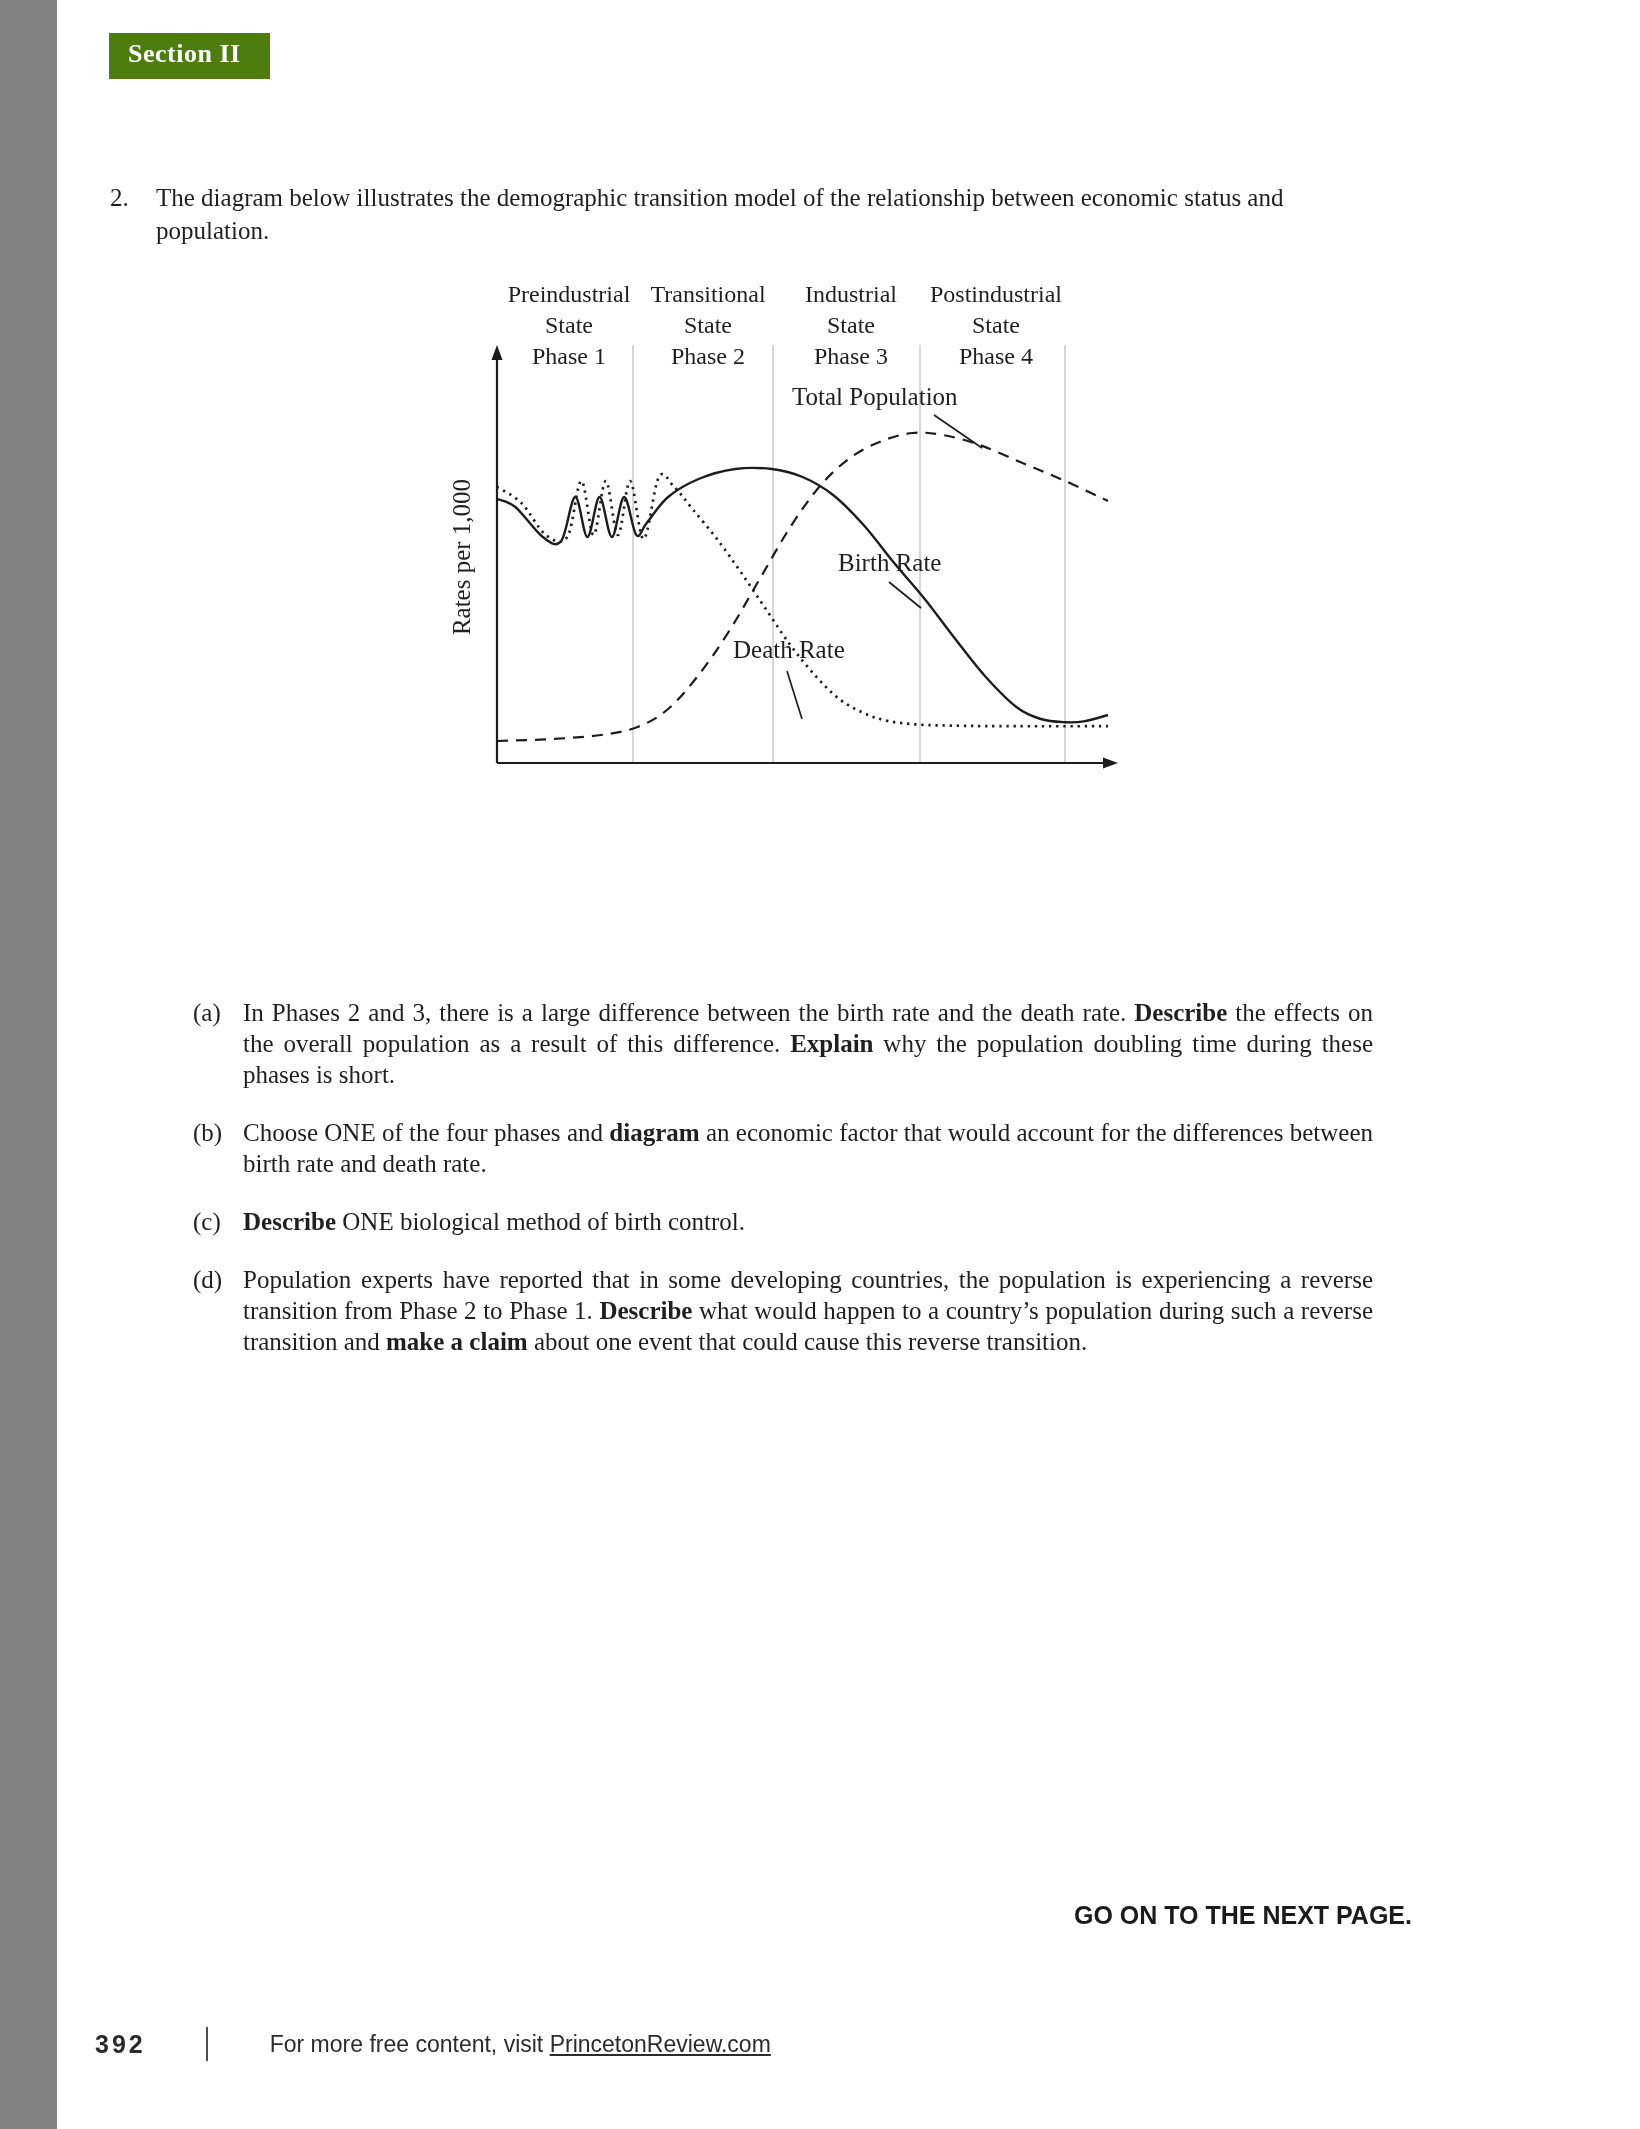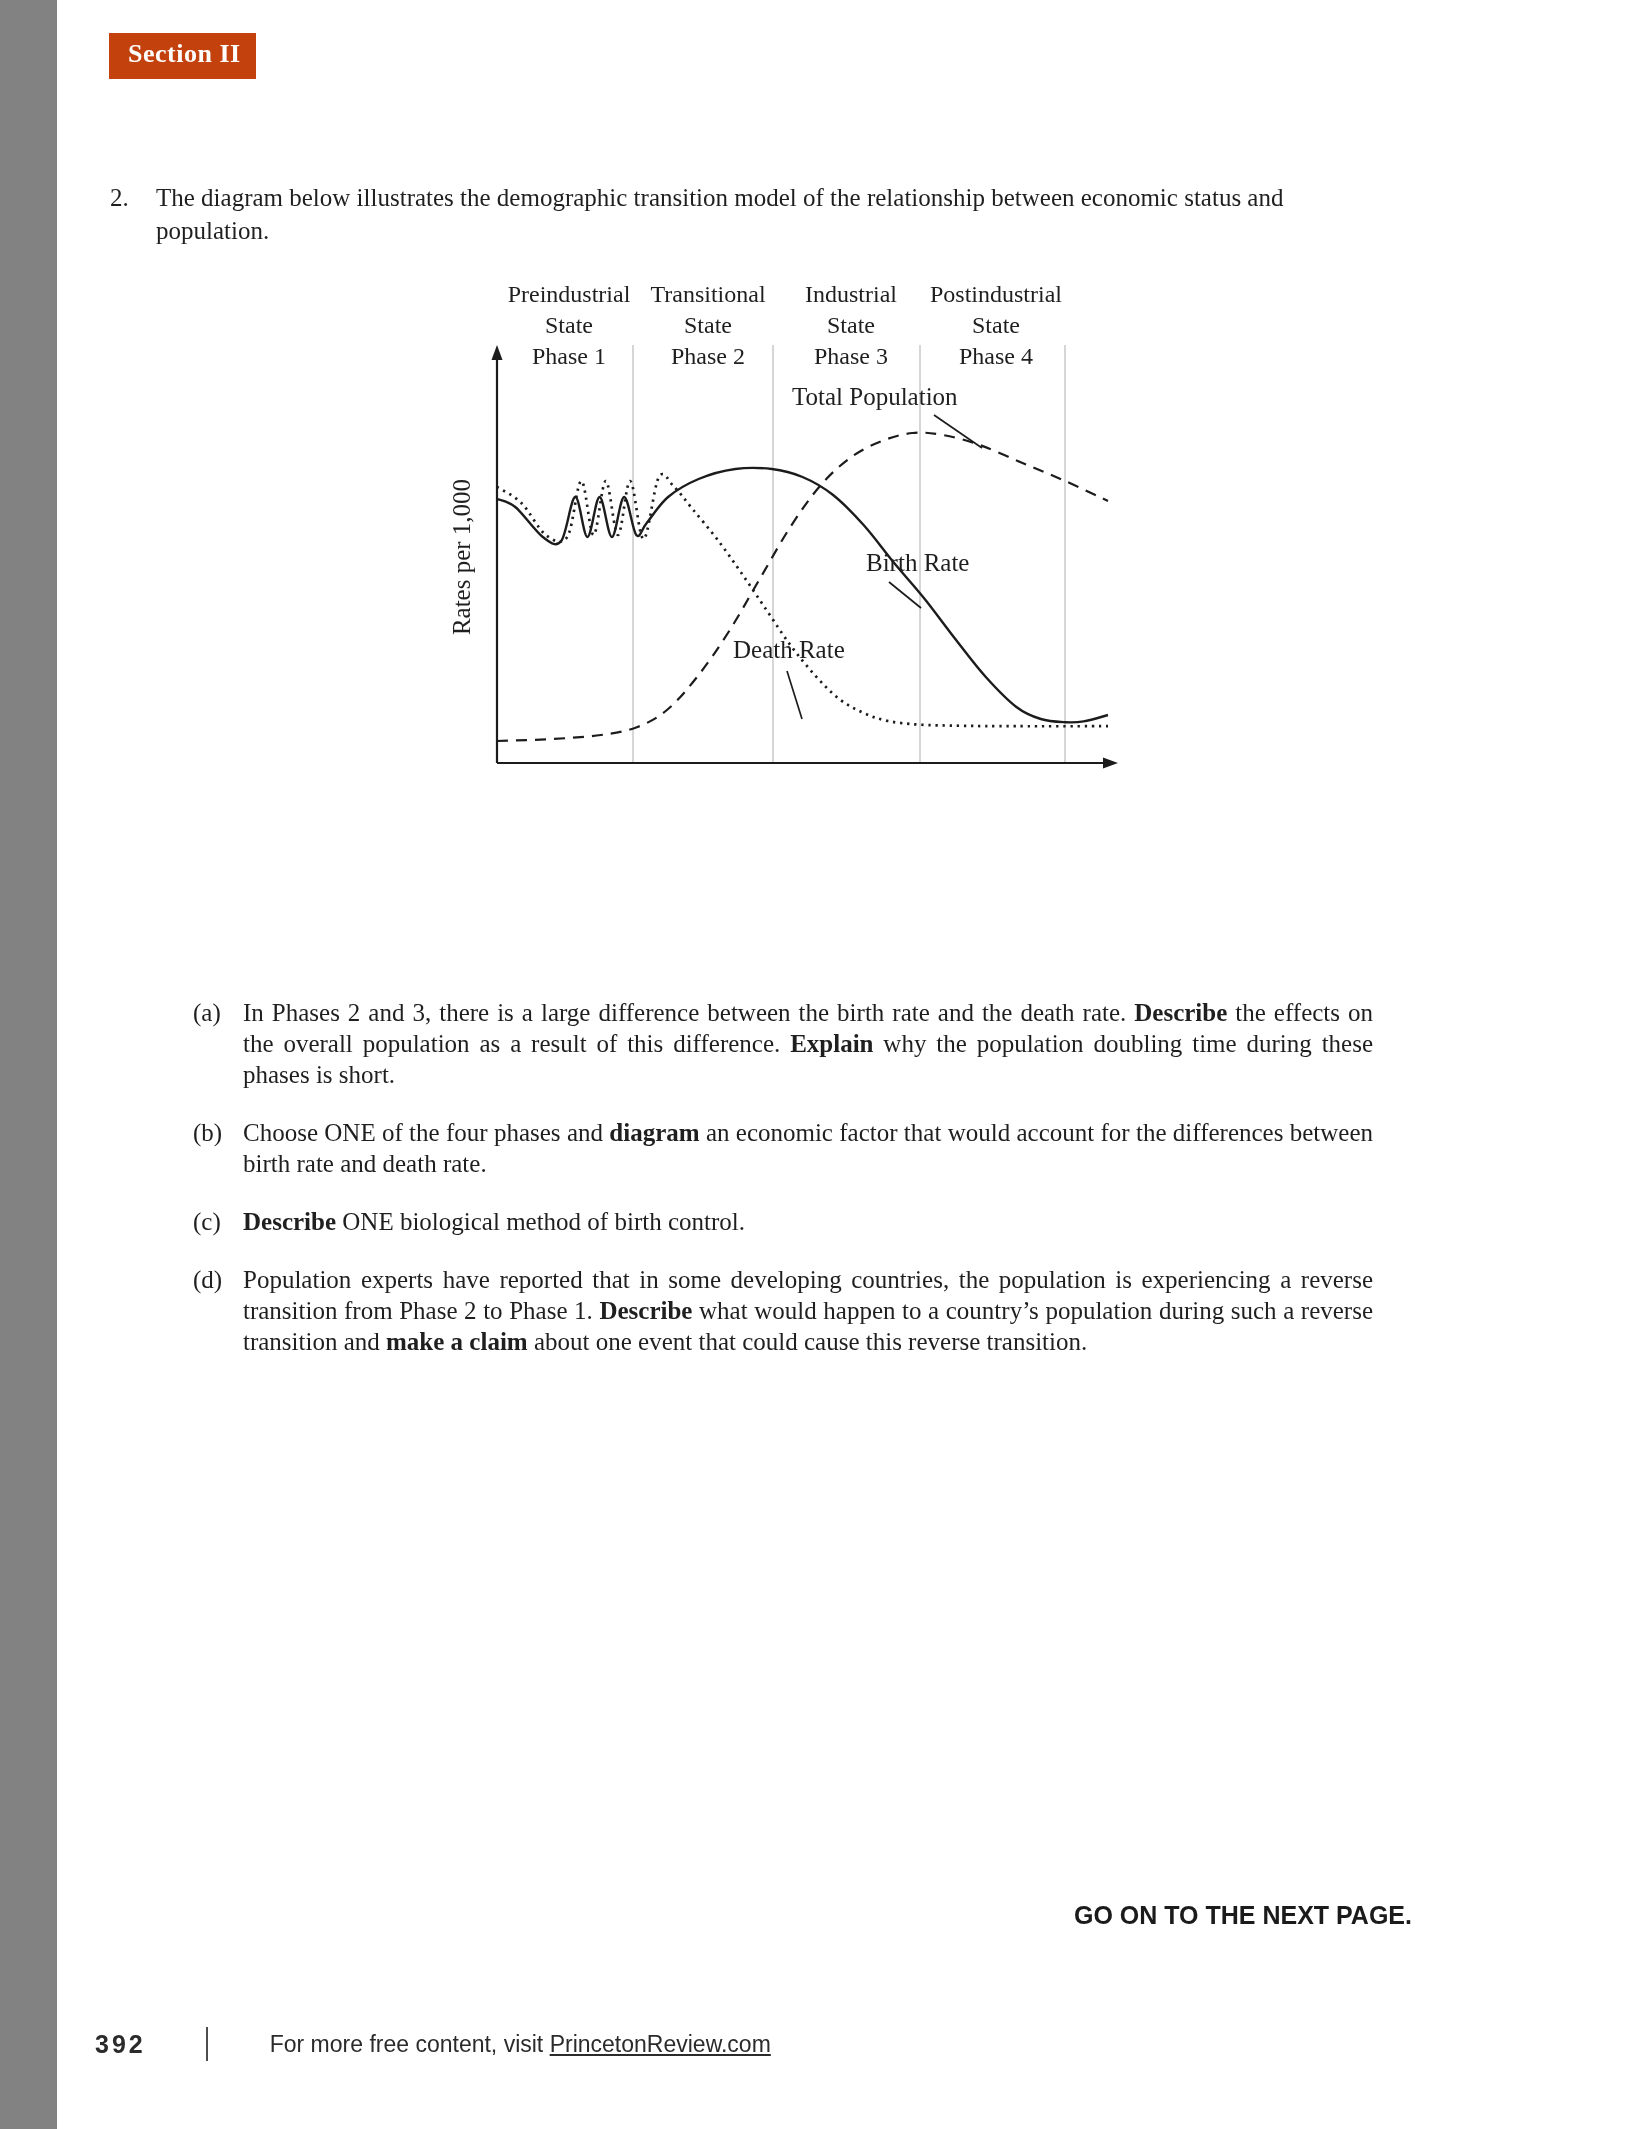--- a/index.html
+++ b/index.html
@@ -1,36 +1,36 @@
 <!DOCTYPE html>
 <html><head>
 <meta charset="utf-8">
 <style>
   html,body{margin:0;padding:0;background:#e8e8e8;}
   .page{position:relative;width:1640px;height:2129px;background:#ffffff;overflow:hidden;
         font-family:"Liberation Serif",serif;color:#1f1f1f;}
   .gutter{position:absolute;left:0;top:0;width:57px;height:2129px;background:#828282;}
-  .badge{position:absolute;left:109px;top:33px;background:#c2410c;color:#ffffff;
-         font-weight:bold;font-size:26px;padding:6px 15px 10px 19px;letter-spacing:.5px;}
+  .badge{position:absolute;left:109px;top:33px;background:#4d7c0f;color:#ffffff;
+         font-weight:bold;font-size:26px;padding:6px 29px 10px 19px;letter-spacing:.5px;}
   .intro{position:absolute;left:110px;top:181px;width:1270px;display:flex;}
   .intro .num{width:46px;font-size:25px;line-height:33px;}
   .intro .txt{width:1222px;font-size:25px;line-height:33px;text-align:left;}
 
   
   .chart{position:absolute;left:440px;top:275px;width:700px;height:700px;}
   .phase-head{position:absolute;top:4px;width:170px;text-align:center;
               font-size:24px;line-height:31px;}
   .ph1{left:44px;} .ph2{left:183px;} .ph3{left:326px;} .ph4{left:471px;}
   .chart svg{position:absolute;left:0;top:0;}
   .ylab{position:absolute;left:-78px;top:268px;width:200px;text-align:center;
         font-size:25px;transform:rotate(-90deg);}
   .xlab{position:absolute;left:0;top:508px;width:660px;text-align:center;font-size:25px;}
   .anno{position:absolute;font-size:25px;white-space:nowrap;}
   .anno-pop{left:352px;top:108px;}
-  .anno-birth{left:398px;top:274px;margin-left:28px;}
+  .anno-birth{left:398px;top:274px;}
   .anno-death{left:293px;top:361px;}
   .legend{position:absolute;left:58px;top:553px;}
   .leg-row{display:flex;align-items:center;margin-bottom:13px;height:28px;}
   .leg-sample{display:inline-block;width:67px;height:0;margin-right:14px;}
   .leg-dashed{border-top:2.4px dashed #1c1c1c;}
   .leg-solid{border-top:2.4px solid #1c1c1c;}
   .leg-dotted{border-top:2.6px dotted #1c1c1c;}
   .leg-label{font-size:24px;}
 
   

